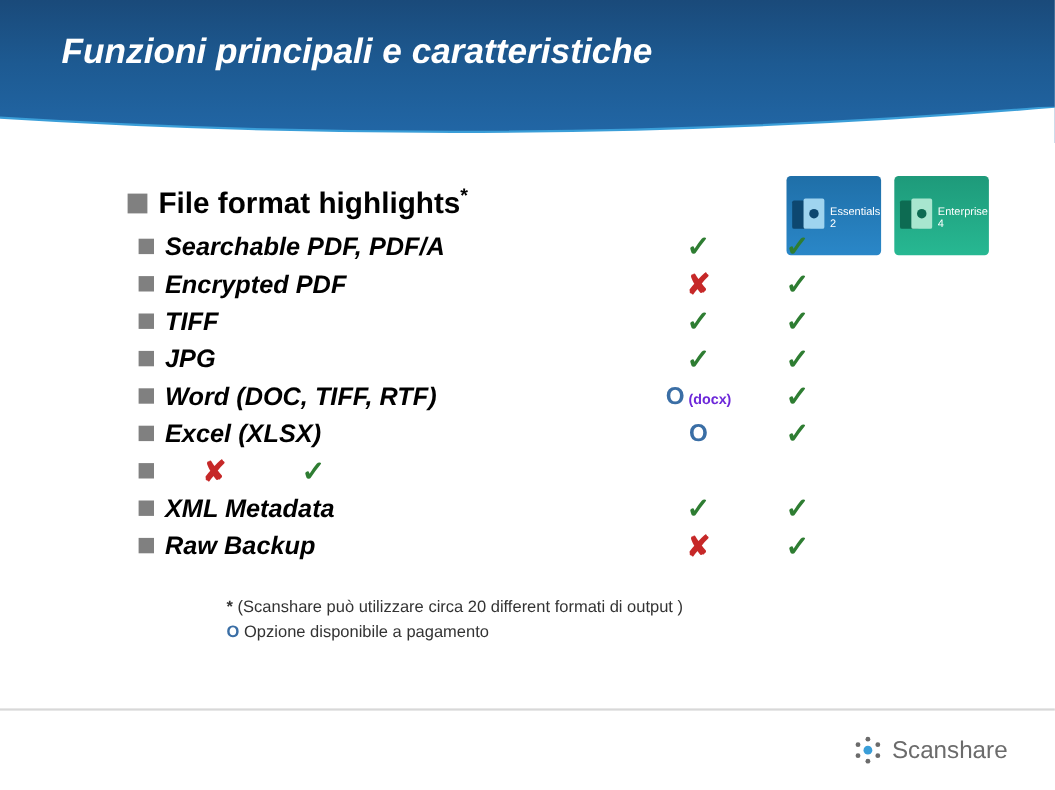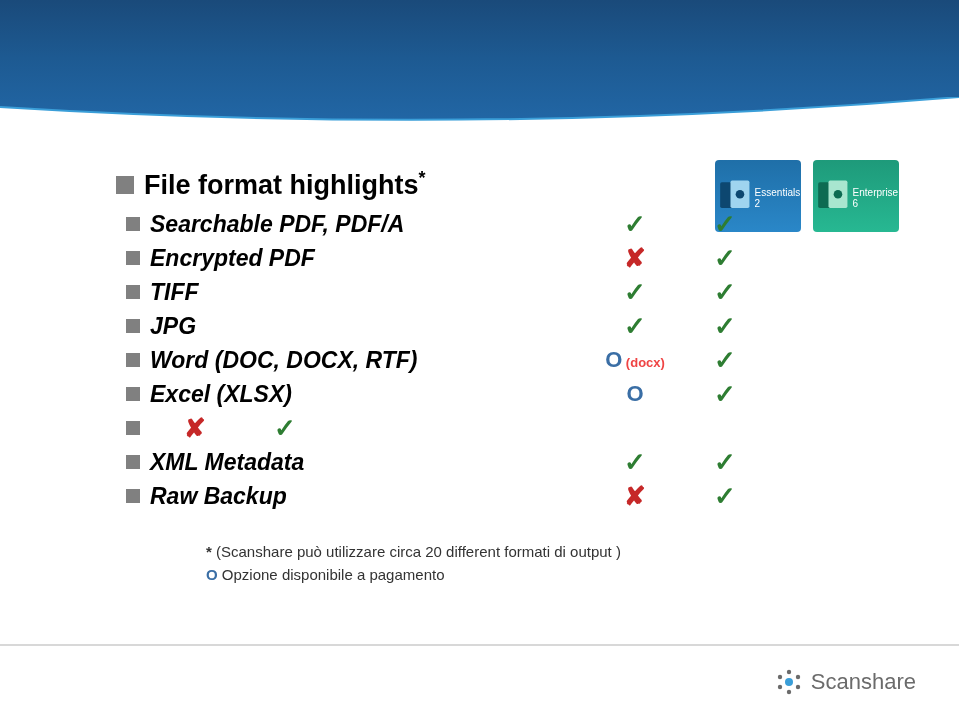--- a/index.html
+++ b/index.html
@@ -14,40 +14,41 @@
   .bullet-sq.sm { width: 14px; height: 14px; }
   .top-heading { font-size: 27px; font-weight: bold; color: #000; }
   .sup { font-size: 18px; vertical-align: super; }
   .sub-list { margin-left: 46px; margin-top: 6px; }
   .sub-row { display: flex; align-items: center; height: 34px; }
   .label { font-size: 23px; font-weight: bold; color: #000; flex: 0 0 440px; font-style: italic; }
   .col { flex: 0 0 90px; text-align: center; font-size: 22px; }
   .check { color: #2e7d32; font-weight: bold; font-size: 26px; }
   .cross { color: #c62828; font-weight: bold; font-size: 26px; }
   .opt { color: #3a6ea5; font-weight: bold; font-size: 22px; }
-  .opt-small { font-size: 13px; font-weight: bold; color:#ef4444; }
+  .opt-small { font-size: 13px; font-weight: bold; color:#6d28d9; }
   .footnotes { margin-left: 126px; margin-top: 28px; font-size: 15px; color: #333; line-height: 1.5; }
   .footnotes .star { font-weight: bold; }
   .footnotes .o { color: #3a6ea5; font-weight: bold; }
   .product-tiles { position: absolute; right: 60px; top: 160px; display: flex; gap: 12px; }
   .tile { width: 86px; height: 72px; border-radius: 4px; display:flex; flex-direction:row; align-items:center; justify-content:center; color:#fff; font-size:10px; }
   .tile.ess { background: linear-gradient(180deg,#1f6fa8 0%, #2a87c8 100%); }
   .tile.ent { background: linear-gradient(180deg,#1e9a7a 0%, #27b892 100%); }
   .tile svg { width: 46px; height: 40px; }
   .tile-label { margin-top:4px; font-size:10px; }
   .footer-line { position:absolute; left:0; bottom:72px; width:100%; height:2px; background:#d8d8d8; }
   .footer-logo { position:absolute; right:43px; bottom:22px; display:flex; align-items:center; gap:8px; color:#6b6b6b; font-size:22px; }
   .footer-logo svg { width:28px; height:28px; }
 </style>
 </head>
 <body>
 
 <div class="slide">
 
   <div class="header-band">
+    <div class="header-title">Funzioni principali e caratteristiche</div>
     <svg class="curve" viewBox="0 0 959 34" preserveAspectRatio="none">
       <path d="M0,34 L0,10 Q480,40 959,0 L959,34 Z" fill="#fff"></path>
       <path d="M0,10 Q480,40 959,0" fill="none" stroke="#3a9ed8" stroke-width="2"></path>
     </svg>
   </div>
 
   <div class="product-tiles">
     <div class="tile ess">
       <svg viewBox="0 0 46 40">
         <rect x="6" y="4" width="20" height="30" rx="2" fill="#0d4770"></rect>
@@ -55,21 +56,21 @@
         <circle cx="29" cy="18" r="5" fill="#0d4770"></circle>
       </svg>
       <div class="tile-label">Essentials 2</div>
     </div>
     <div class="tile ent">
       <svg viewBox="0 0 46 40">
         <rect x="6" y="4" width="20" height="30" rx="2" fill="#0d6b52"></rect>
         <rect x="18" y="2" width="22" height="32" rx="2" fill="#a8e6cf"></rect>
         <circle cx="29" cy="18" r="5" fill="#0d6b52"></circle>
       </svg>
-      <div class="tile-label">Enterprise 6</div>
+      <div class="tile-label">Enterprise 4</div>
     </div>
   </div>
 
   <div class="content">
     <div class="row">
       <span class="bullet-sq"></span>
       <span class="top-heading">
         <span>File format highlights</span><span class="sup">*</span>
       </span>
     </div>
@@ -94,21 +95,21 @@
           <span class="col"><span class="check">✓</span></span>
         </div>
         <div class="sub-row">
           <span class="bullet-sq sm"></span>
           <span class="label">JPG</span>
           <span class="col"><span class="check">✓</span></span>
           <span class="col"><span class="check">✓</span></span>
         </div>
         <div class="sub-row">
           <span class="bullet-sq sm"></span>
-          <span class="label">Word (DOC, DOCX, RTF)</span>
+          <span class="label">Word (DOC, TIFF, RTF)</span>
           <span class="col"><span class="opt">O</span><span class="opt-small"> (docx)</span></span>
           <span class="col"><span class="check">✓</span></span>
         </div>
         <div class="sub-row">
           <span class="bullet-sq sm"></span>
           <span class="label">Excel (XLSX)</span>
           <span class="col"><span class="opt">O</span></span>
           <span class="col"><span class="check">✓</span></span>
         </div>
         <div class="sub-row">

